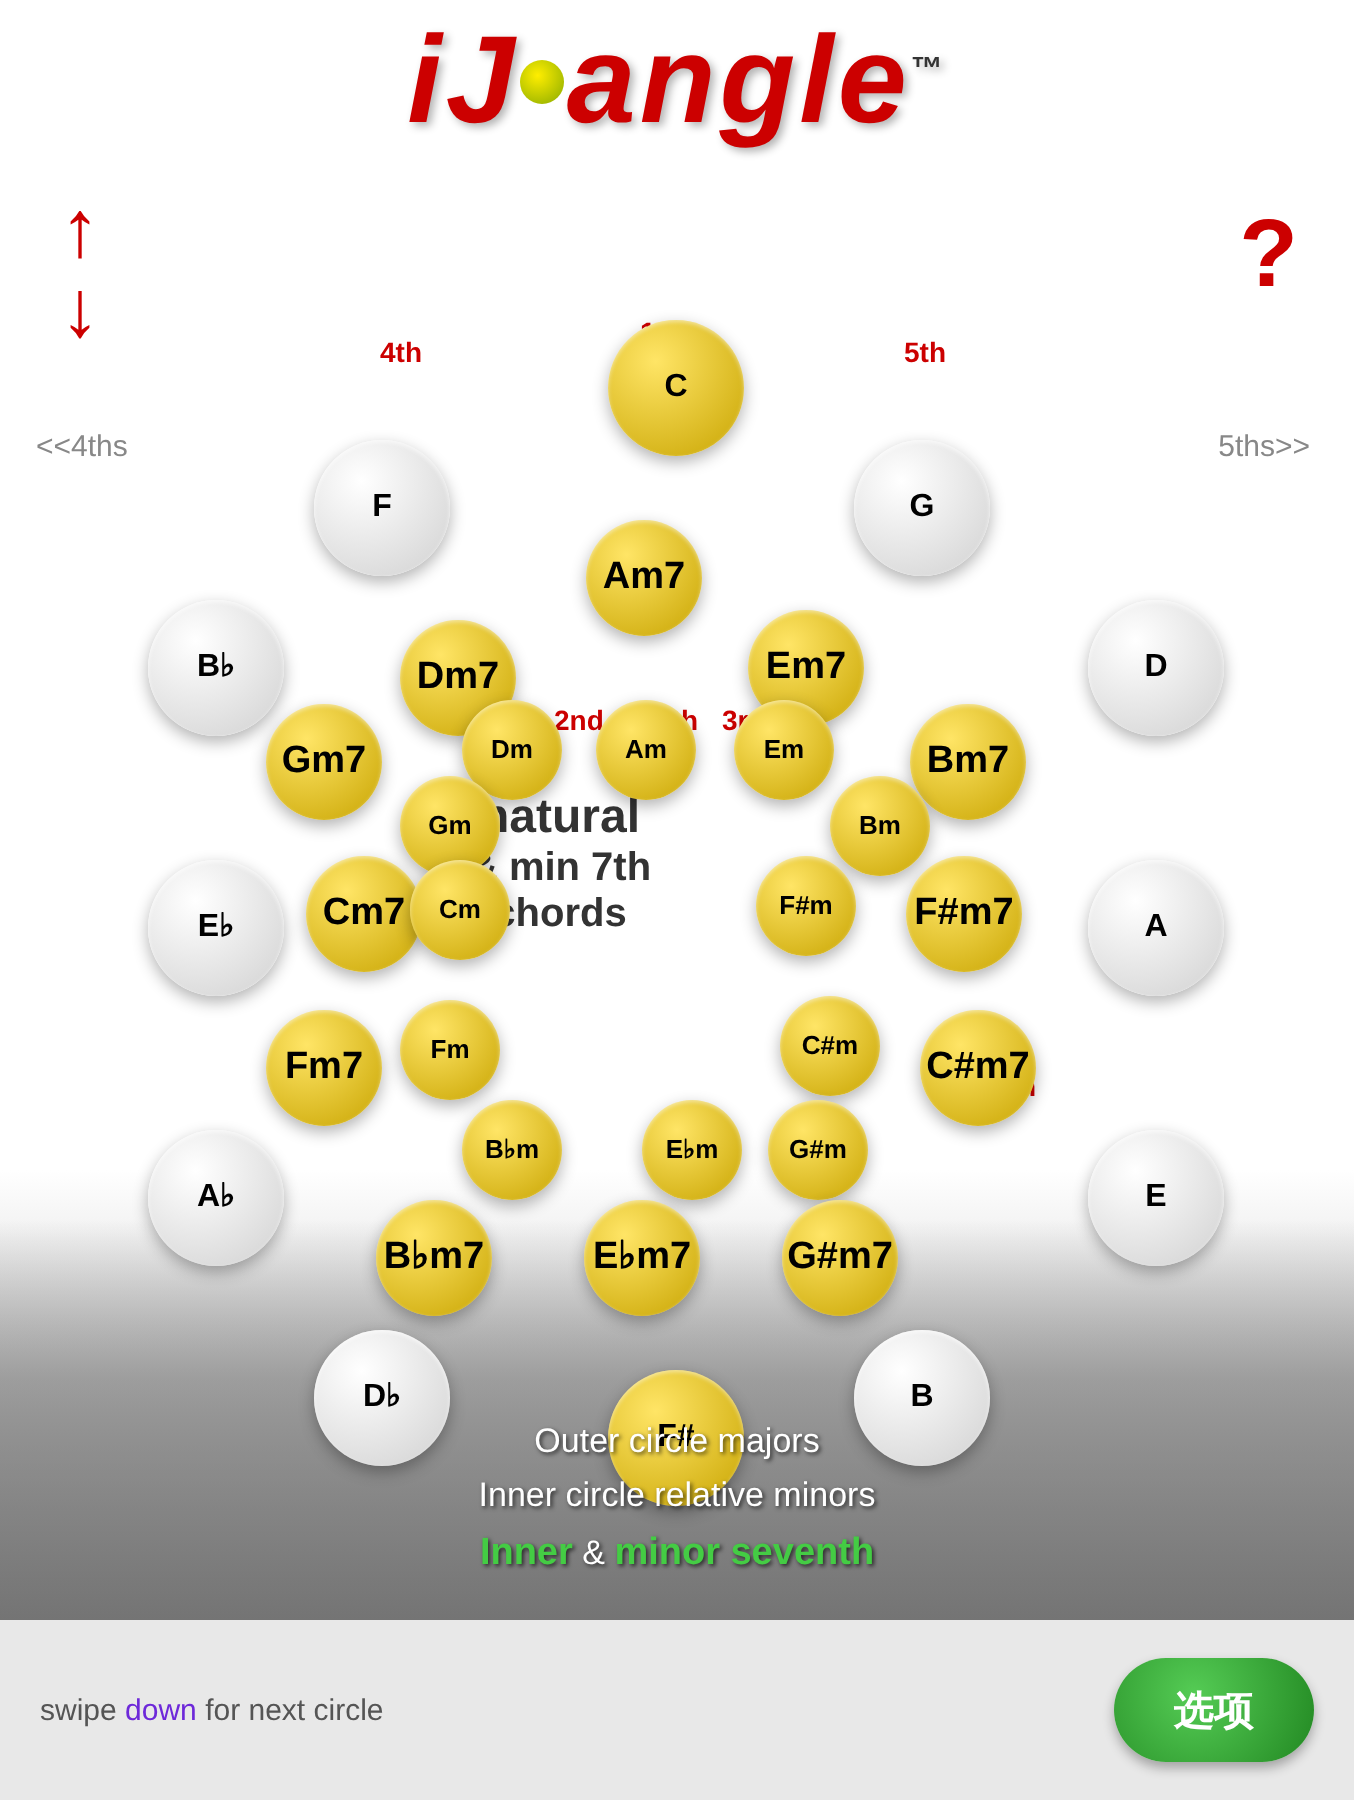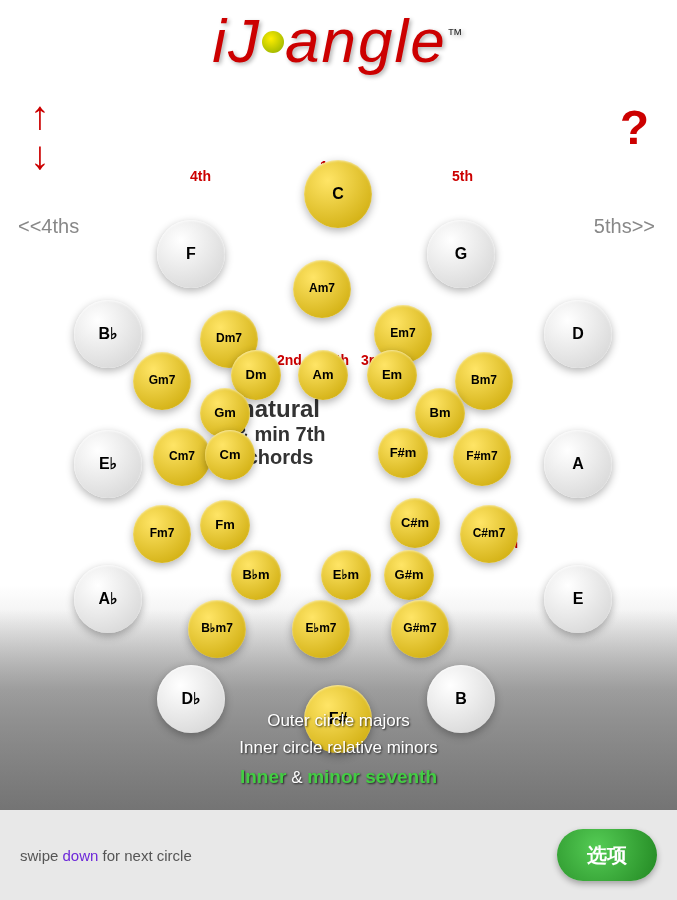--- a/index.html
+++ b/index.html
@@ -39,21 +39,21 @@
     }
 
     
     .header {
       text-align: center;
       padding-top: 10px;
     }
 
     .app-title {
       font-size: 62px;
-      font-weight: normal;
+      font-weight: bold;
       font-style: italic;
       color: #cc0000;
       text-shadow: 2px 2px 4px rgba(0,0,0,0.3);
       letter-spacing: 2px;
       line-height: 1;
     }
 
     .app-title .i-letter { color: #cc0000; }
     .app-title .j-letter { color: #cc0000; }
     .app-title .dot {
@@ -126,21 +126,21 @@
 
     .circle-lg {
       width: 68px;
       height: 68px;
       font-size: 16px;
     }
 
     .circle-md {
       width: 58px;
       height: 58px;
-      font-size: 12px;
+      font-size: 19px;
     }
 
     .circle-sm {
       width: 50px;
       height: 50px;
       font-size: 13px;
     }
 
     .gold {
       background: radial-gradient(circle at 35% 30%, #ffe566, #c8a400);
@@ -216,21 +216,21 @@
     .degree-label {
       position: absolute;
       color: #cc0000;
       font-size: 14px;
       font-weight: bold;
     }
 
     .gray-label {
       position: absolute;
       color: #888;
-      font-size: 20px;
+      font-size: 15px;
     }
   </style>
 </head>
 <body>
 
 <div class="bg"></div>
 <div class="crowd"></div>
 
 <div class="content">
 

